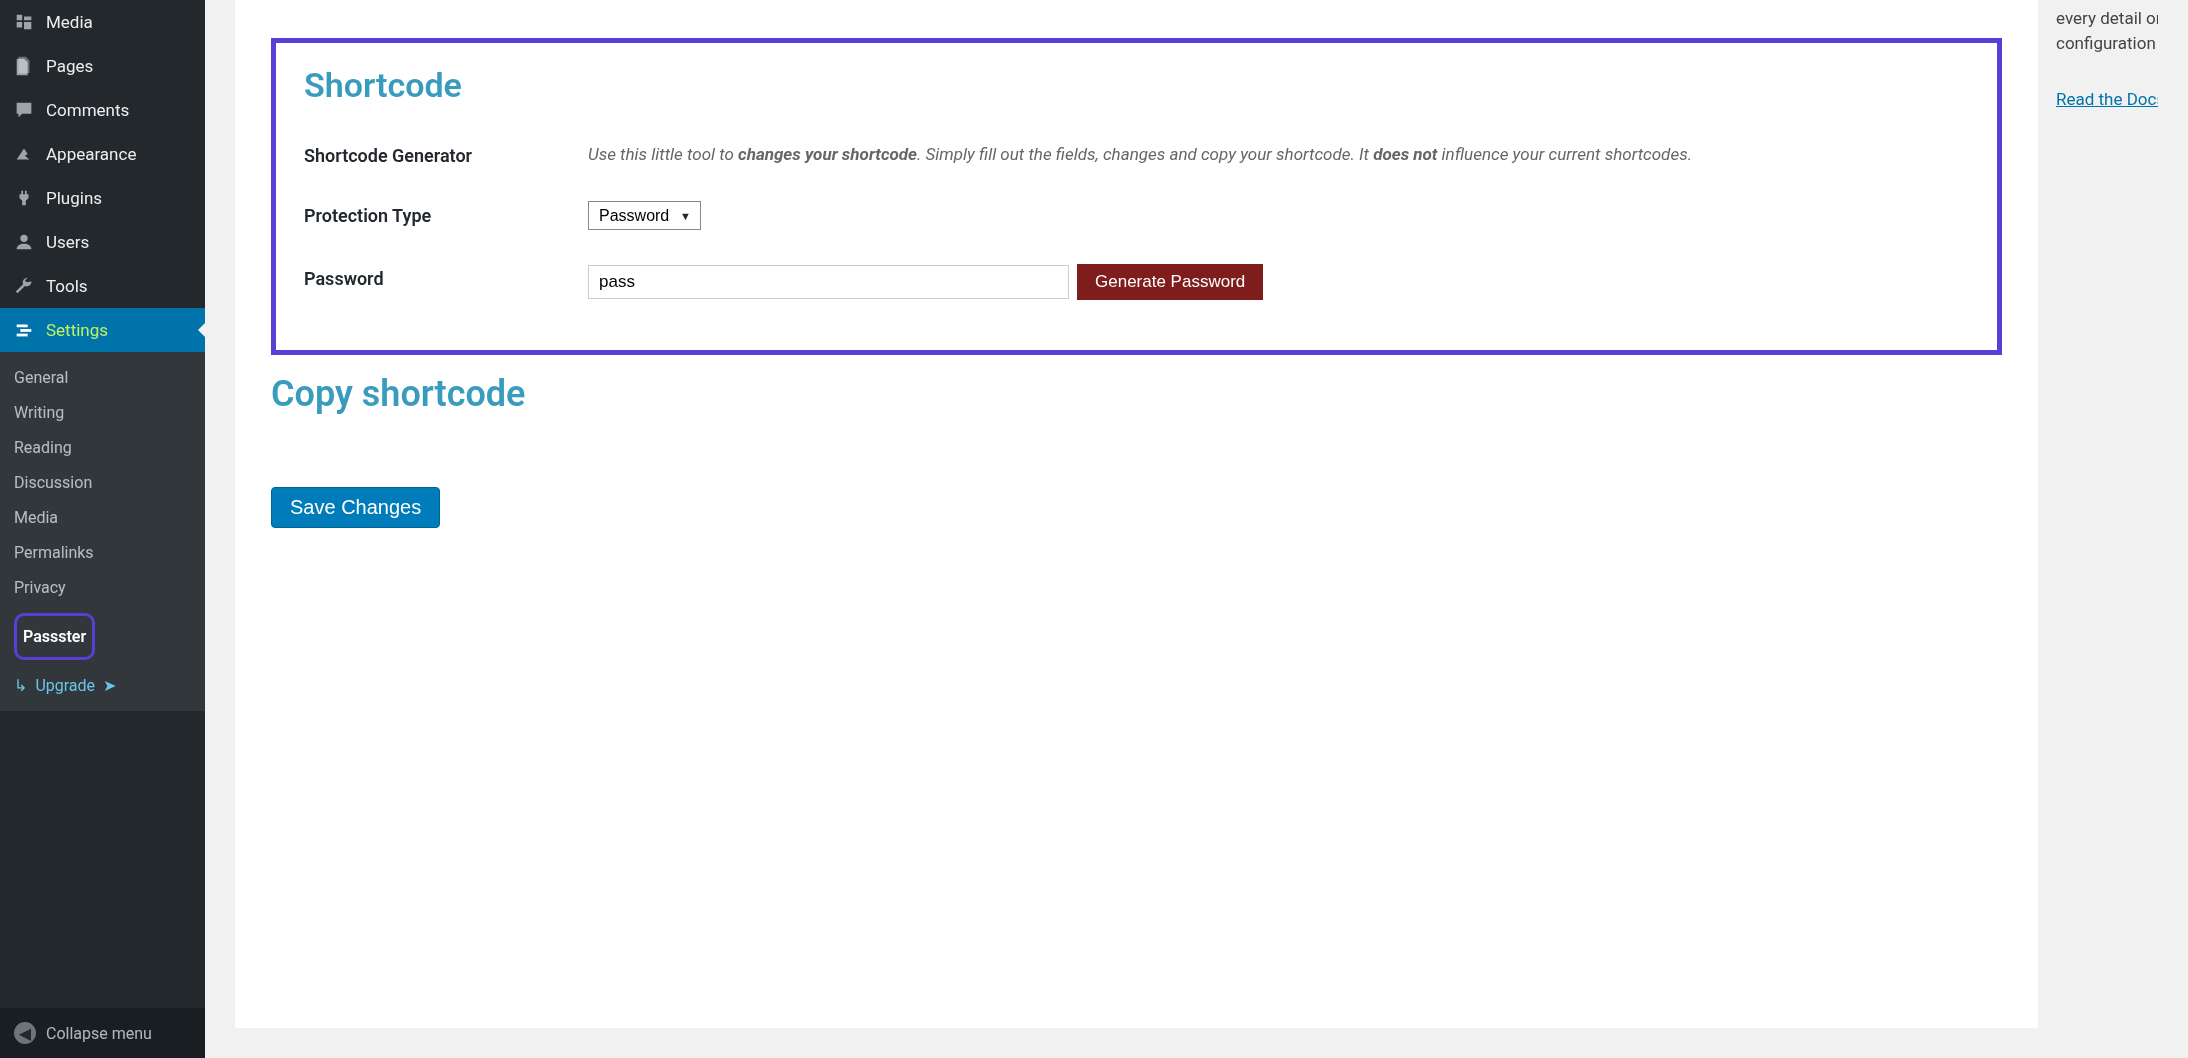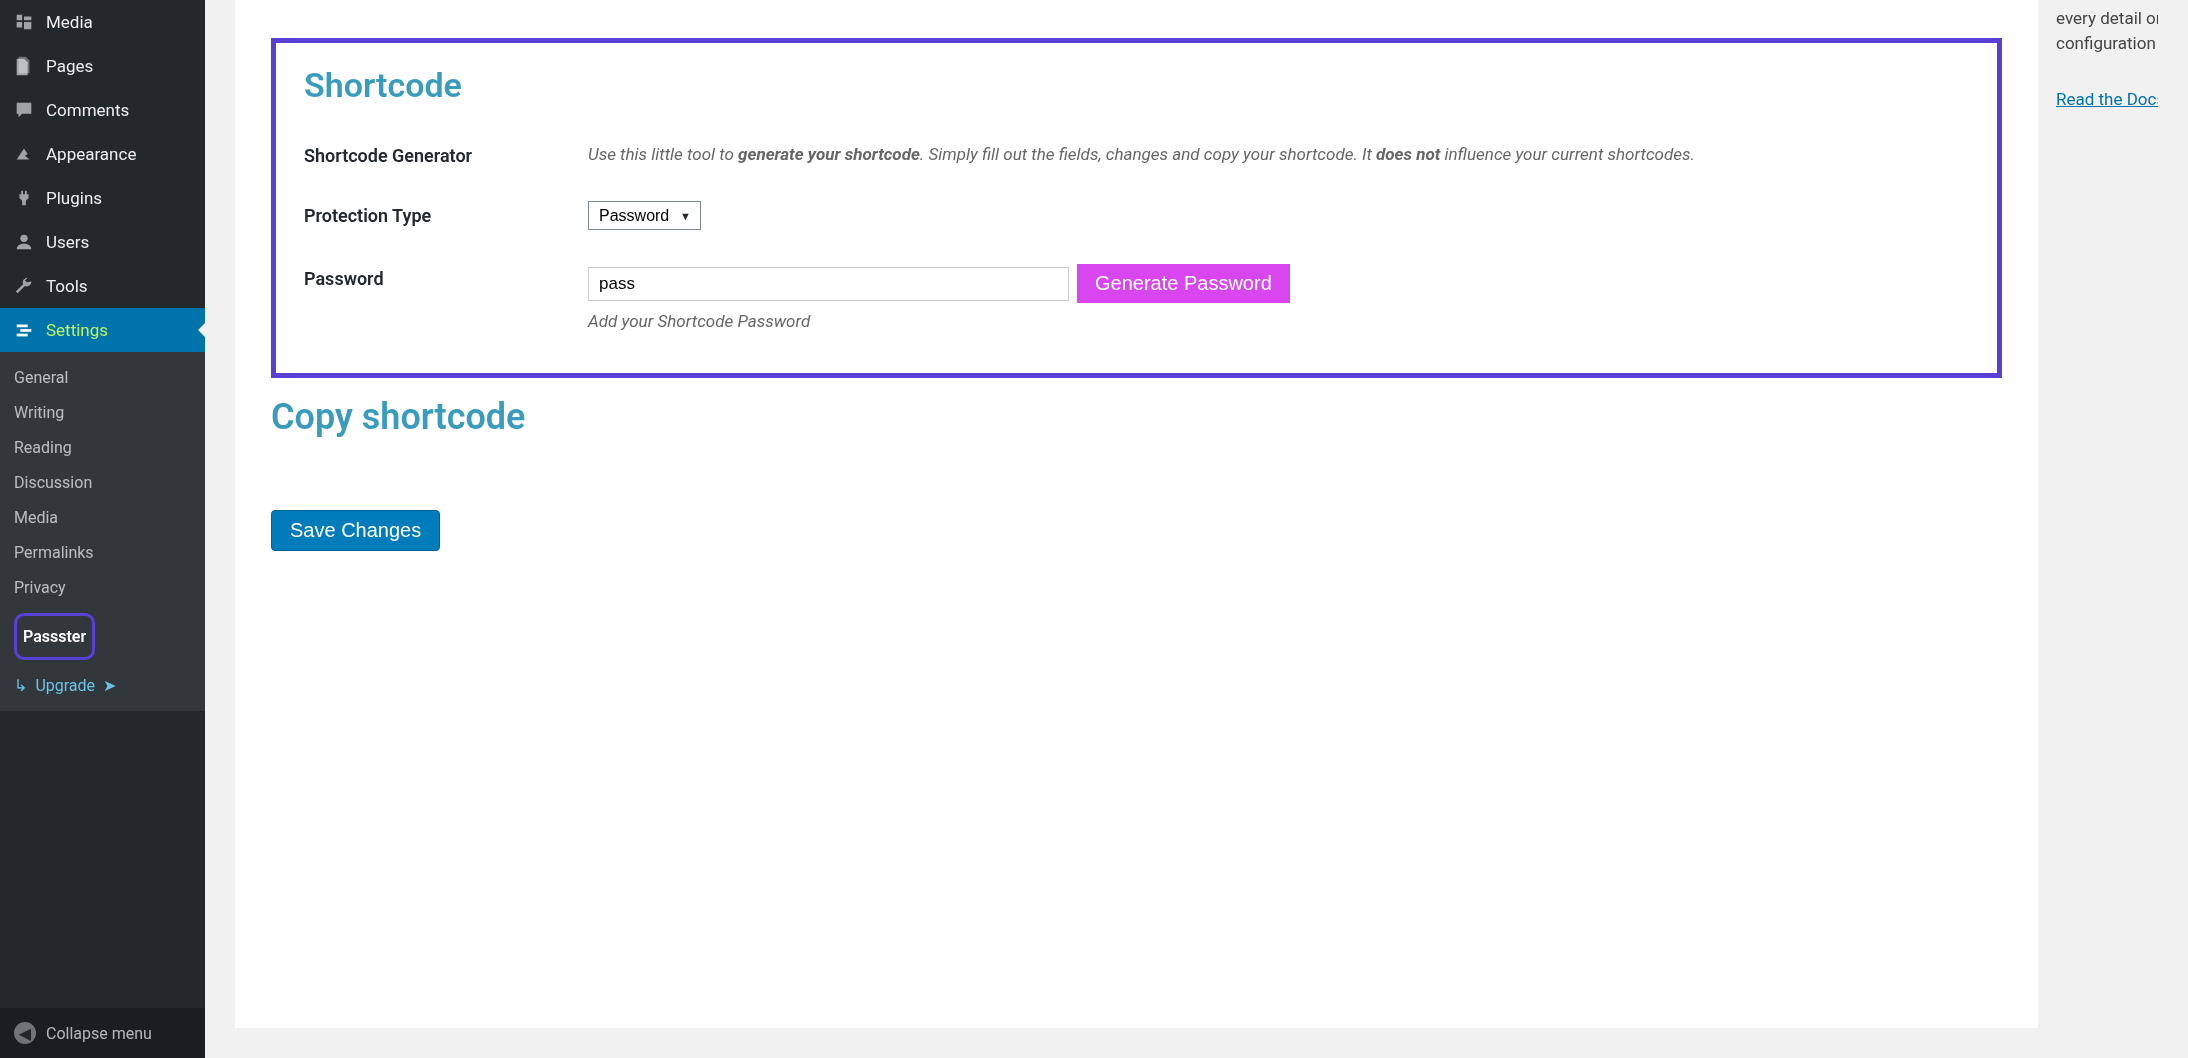--- a/index.html
+++ b/index.html
@@ -165,25 +165,25 @@
   pointer-events:none;
 }
 .input-row { display:flex; align-items:center; gap:8px; margin-bottom:8px; }
 input.pass {
   border: 1px solid #ccc;
   padding: 6px 10px;
   font-size: 17px;
   width: 481px;
 }
 .gen-btn {
-  background: #d946ef;
+  background: #7f1d1d;
   color: #fff;
   border: none;
   padding: 8px 18px;
-  font-size: 20px;
+  font-size: 17px;
   cursor: pointer;
 }
 .hint { color:#666; font-style:italic; font-size:17px; }
 .copy-shortcode {
   color: #3a9cbd;
   font-size: 36px;
   font-weight: 600;
   margin: 18px 0 72px 0;
 }
 .save-btn {
@@ -308,21 +308,21 @@
   <div class="content-wrap">
     <div class="white-card">
 
       <div class="highlight-box">
         <div class="section-title">Shortcode</div>
 
         <div class="form-row">
           <div class="form-label">Shortcode Generator</div>
           <div class="form-field">
             <p class="desc">
-              <span>Use this little tool to </span><strong>generate your shortcode</strong><span>. Simply fill out the fields, changes and copy your shortcode. It </span><strong>does not</strong><span> influence your current shortcodes.</span>
+              <span>Use this little tool to </span><strong>changes your shortcode</strong><span>. Simply fill out the fields, changes and copy your shortcode. It </span><strong>does not</strong><span> influence your current shortcodes.</span>
             </p>
           </div>
         </div>
 
         <div class="form-row">
           <div class="form-label">Protection Type</div>
           <div class="form-field">
             <span class="select-wrap">
               <select class="protect">
                 <option>Password</option>
@@ -331,21 +331,20 @@
           </div>
         </div>
 
         <div class="form-row" style="margin-bottom:0">
           <div class="form-label">Password</div>
           <div class="form-field">
             <div class="input-row">
               <input class="pass" value="pass" style="">
               <button class="gen-btn">Generate Password</button>
             </div>
-            <div class="hint">Add your Shortcode Password</div>
           </div>
         </div>
       </div>
 
       <div class="copy-shortcode">Copy shortcode</div>
 
       <button class="save-btn">Save Changes</button>
     </div>
 
     <div class="right-aside">

